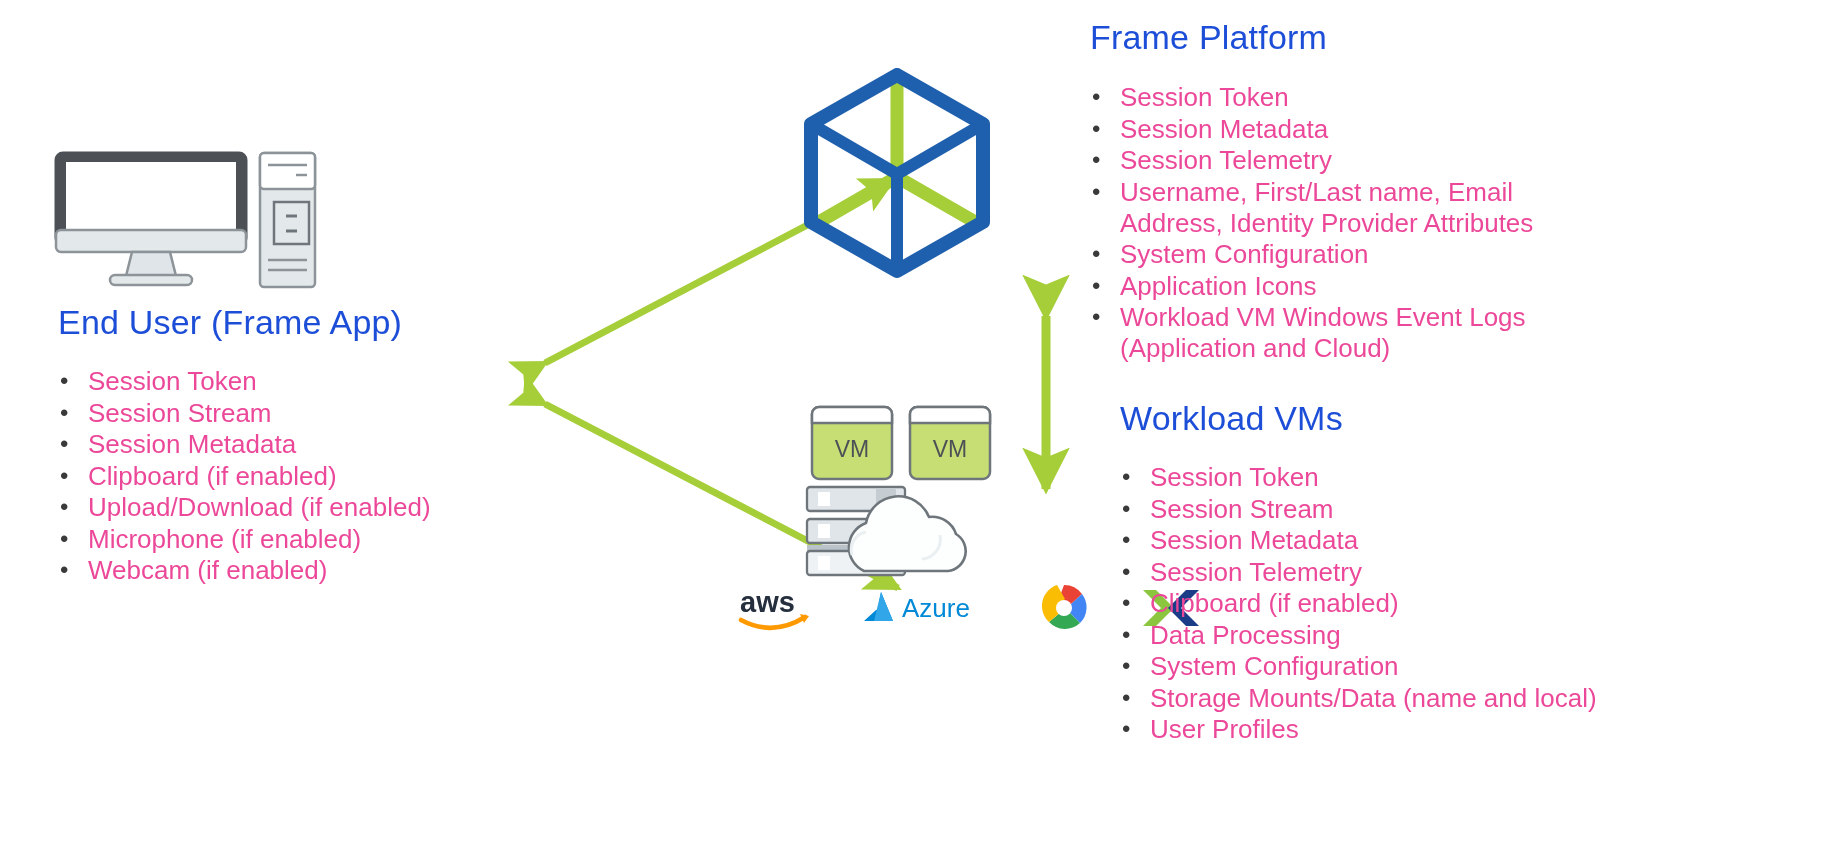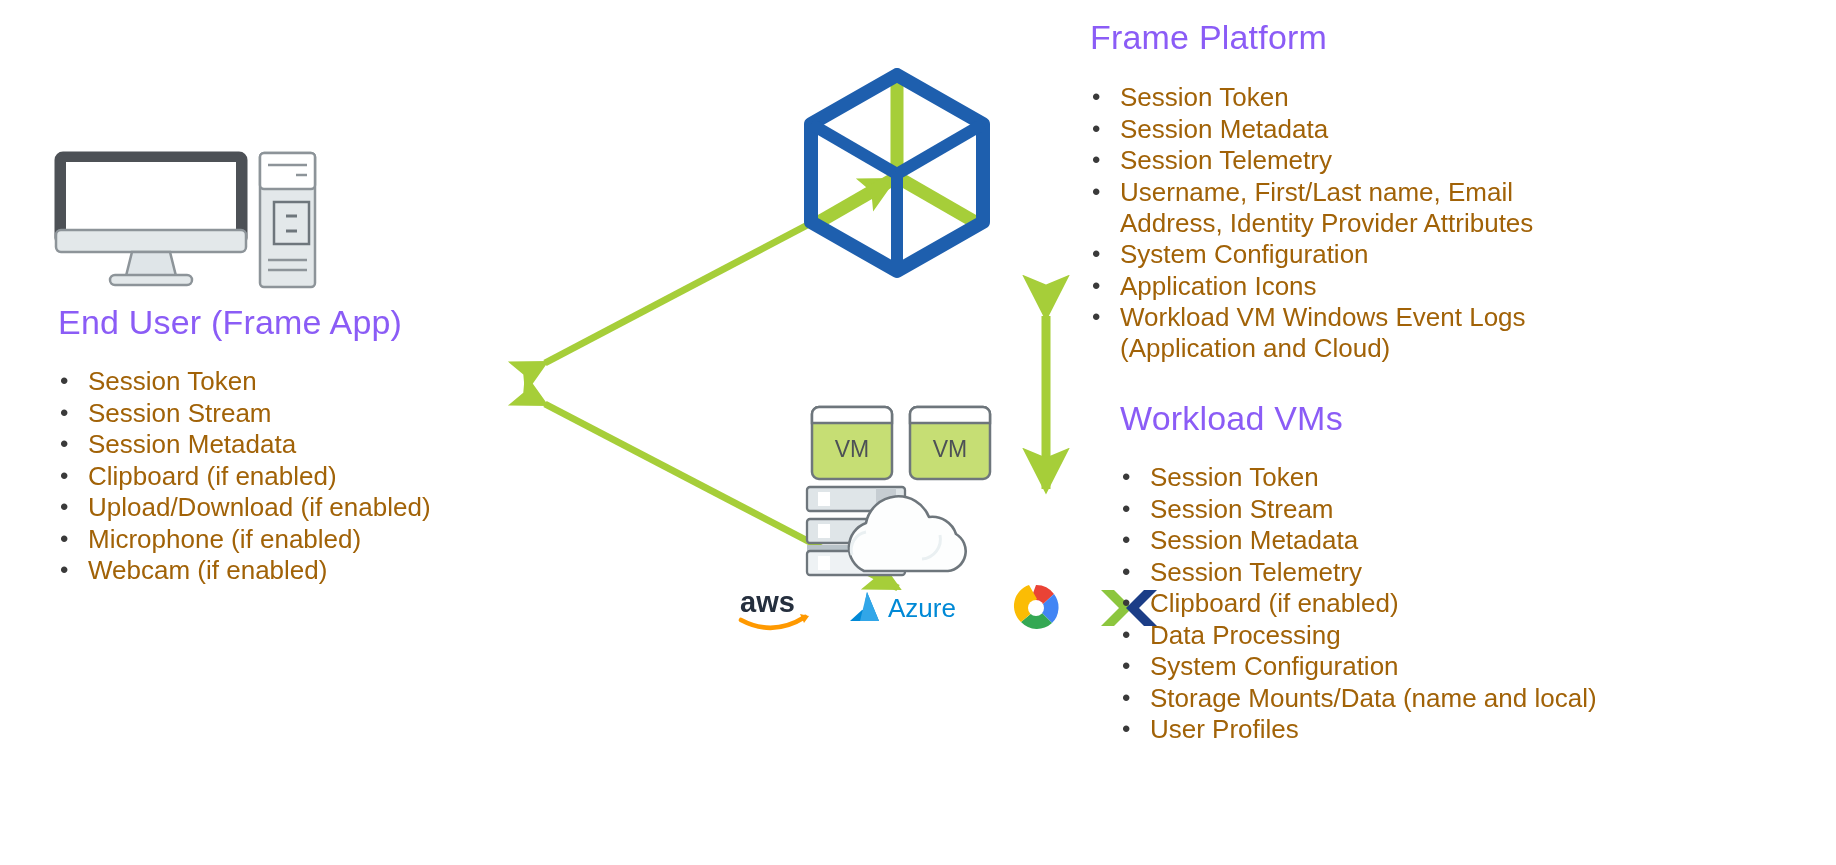--- a/index.html
+++ b/index.html
@@ -22,32 +22,32 @@
     left: 0; top: 0;
     width: 1836px;
     height: 865px;
   }
 
   
   .heading {
     position: absolute;
     font-size: 34px;
     font-weight: 400;
-    color: #8b5cf6;
+    color: #1d4ed8;
     letter-spacing: 0.2px;
     white-space: nowrap;
   }
   .bullets {
     position: absolute;
     list-style: none;
     margin: 0;
     padding: 0;
     font-size: 26px;
     line-height: 31px;
-    color: #a16207;
+    color: #ec4899;
   }
   .bullets li {
     position: relative;
     padding-left: 34px;
     margin: 0 0 0.5px 0;
     white-space: pre-line;
   }
   .bullets li::before {
     content: "\2022";
     position: absolute;
@@ -81,21 +81,21 @@
     left: 0; top: 0;
     width: 1836px;
     height: 865px;
     pointer-events: none;
   }
 
   
   .logos {
     display: flex;
     align-items: center;
-    gap: 34px;
+    gap: 48px;
   }
   .logo-cell { display: flex; align-items: center; }
 </style>
 </head>
 <body>
 
 <div class="stage">
 
   <svg id="arrows" viewBox="0 0 1836 865">
     <defs>

